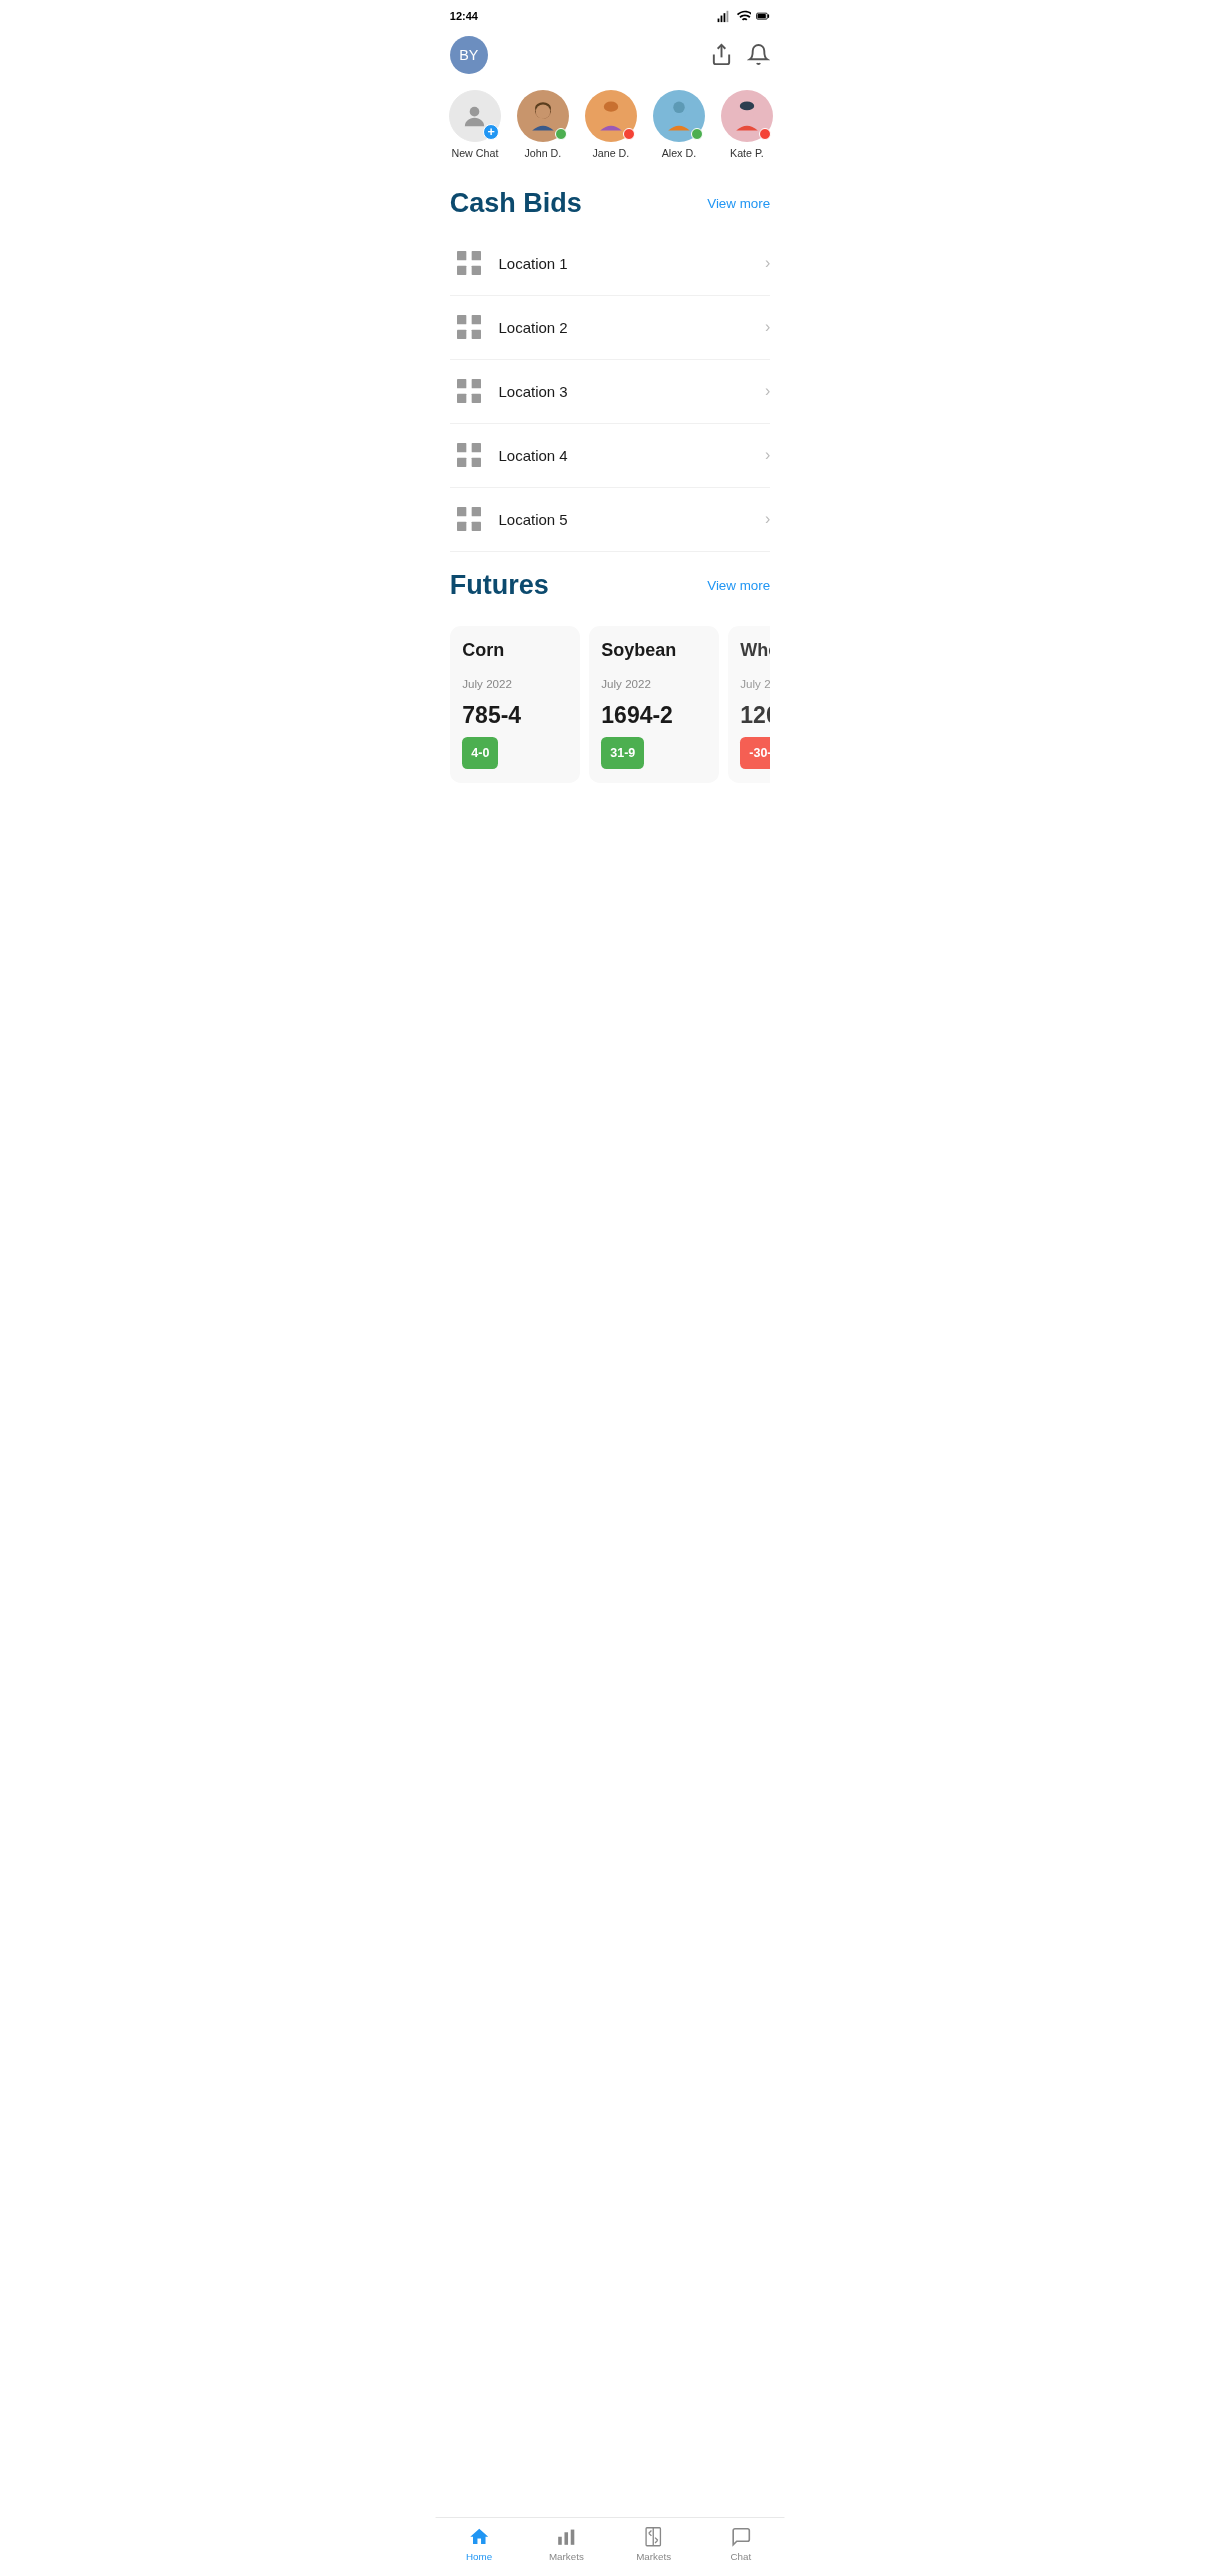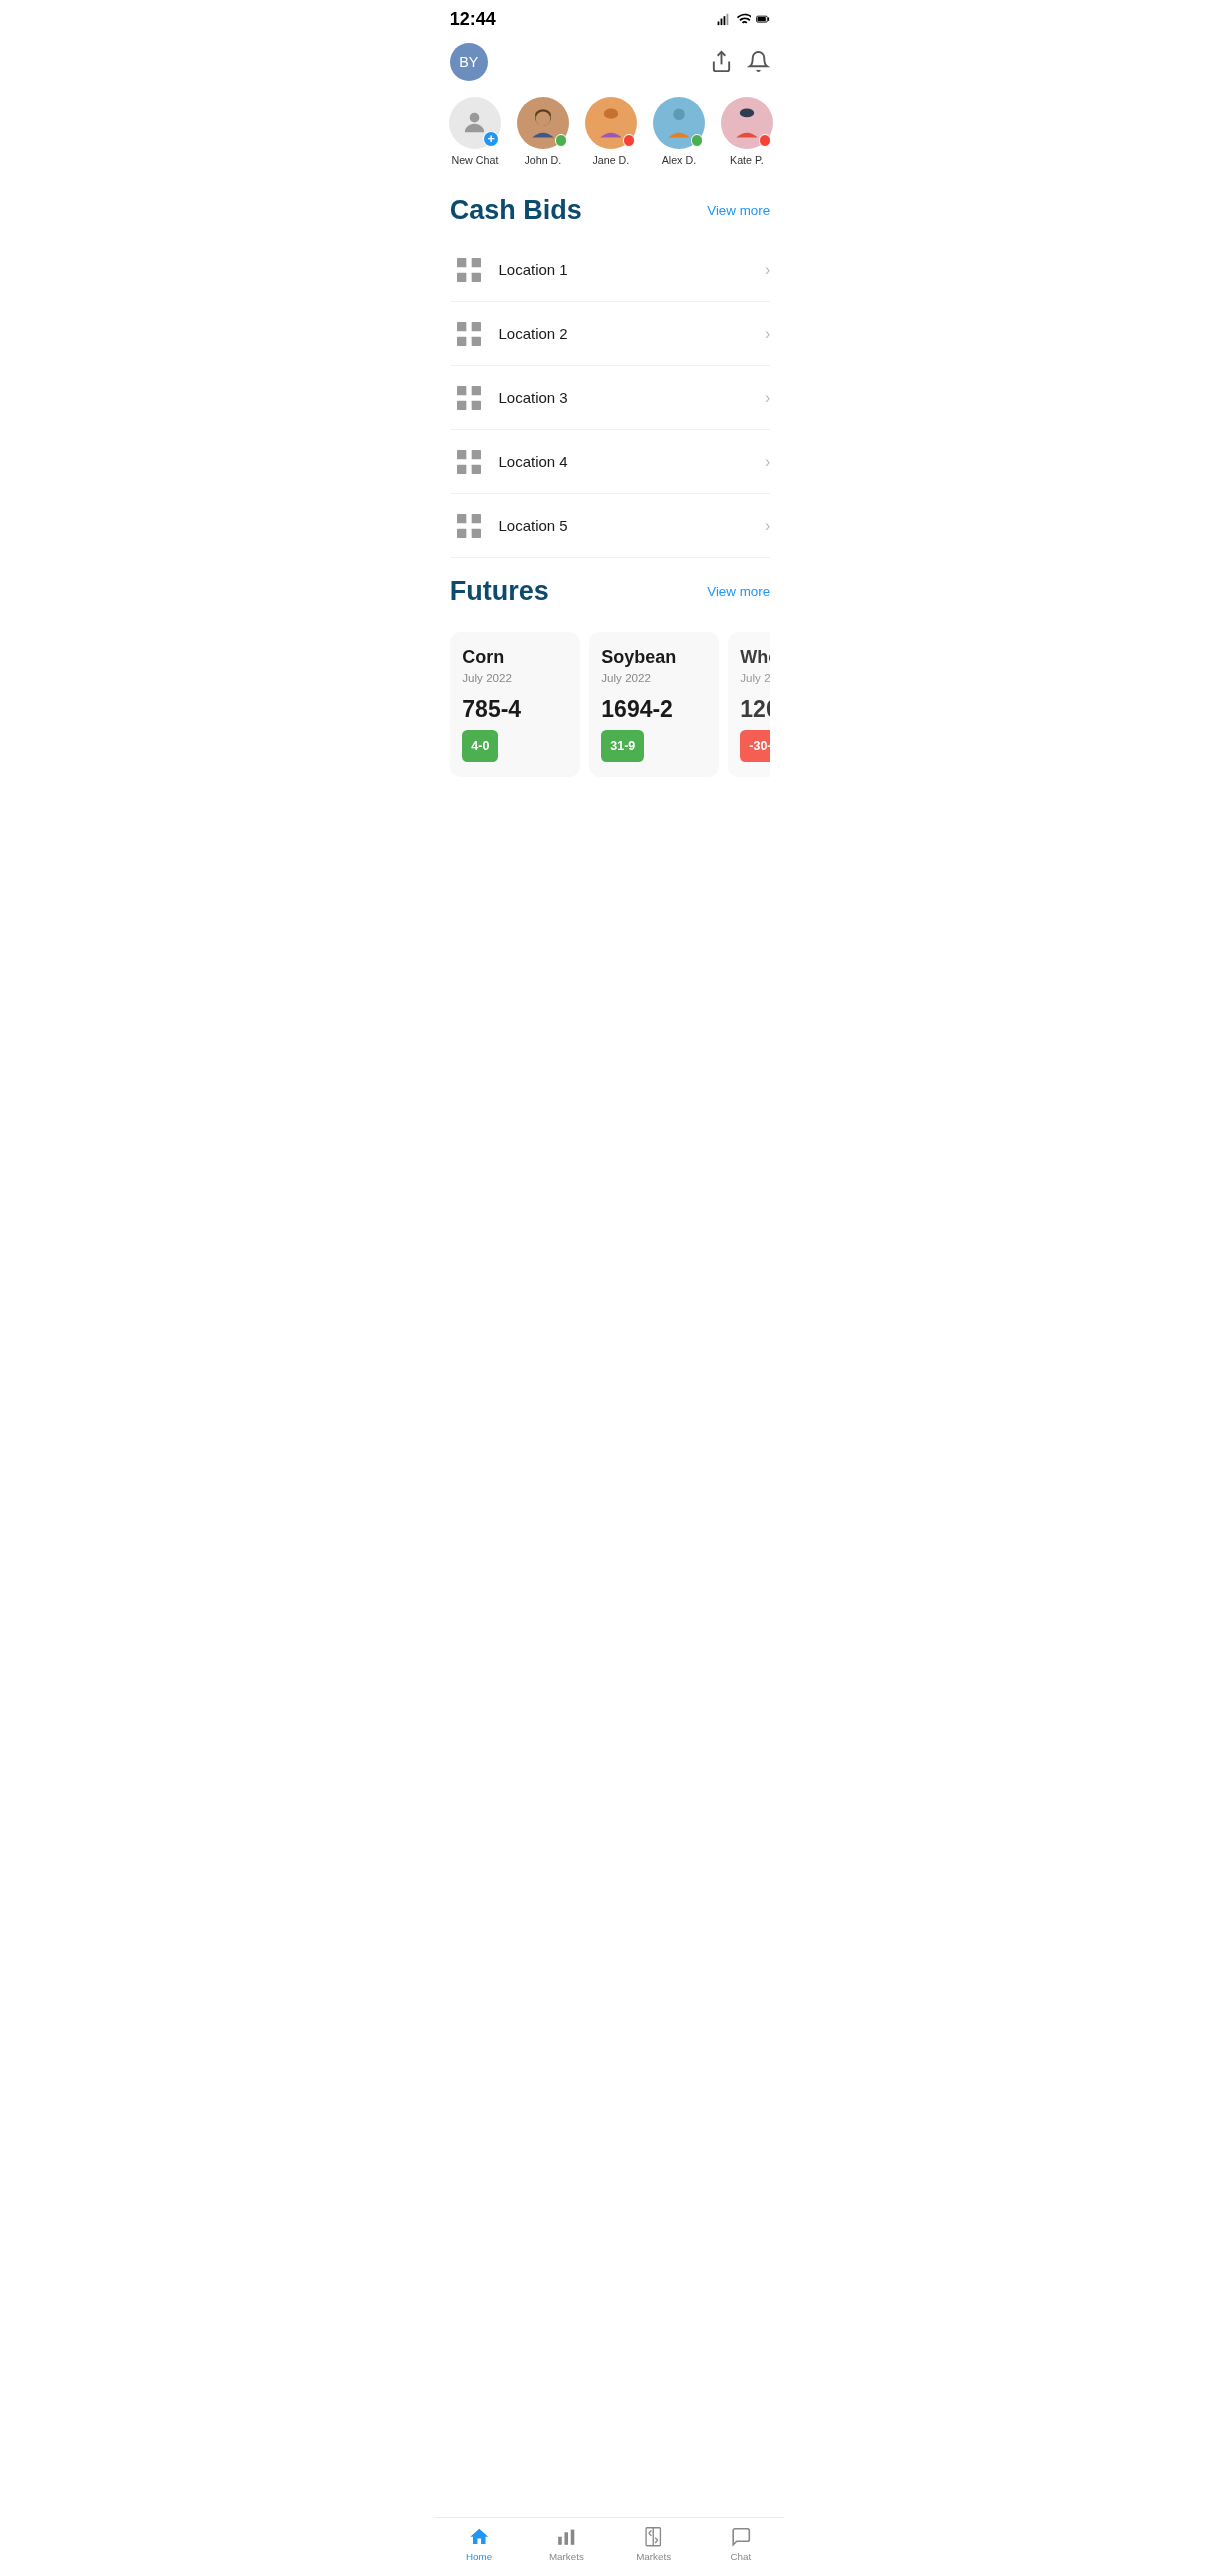--- a/index.html
+++ b/index.html
@@ -17,21 +17,21 @@
     
     .status-bar {
       background: #ffffff;
       padding: 9px 14.3px 5.4px;
       display: flex;
       justify-content: space-between;
       align-items: center;
       font-size: 11.6px;
       font-weight: 600;
     }
-    .status-time { font-weight: 700; font-size: 18px; }
+    .status-time { font-weight: 700; font-size: 11px; }
     .status-icons { display: flex; gap: 5.4px; align-items: center; }
     .status-icons svg { width: 14.3px; height: 14.3px; }
 
     
     .header {
       display: flex;
       align-items: center;
       padding: 7.2px 14.3px 9px;
       justify-content: space-between;
       background: #ffffff;
@@ -189,21 +189,21 @@
       min-width: 130px;
       background: #f8f8f8;
       border-radius: 10.7px;
       padding: 14.3px 12.5px;
       flex-shrink: 0;
     }
     .futures-commodity {
       font-size: 18px;
       font-weight: 700;
       color: #1a1a1a;
-      margin-bottom: 3px;
+      margin-bottom: 16px;
     }
     .futures-month {
       font-size: 11.6px;
       color: #888;
       margin-bottom: 12.5px;
     }
     .futures-price {
       font-size: 23px;
       font-weight: 700;
       color: #1a1a1a;

